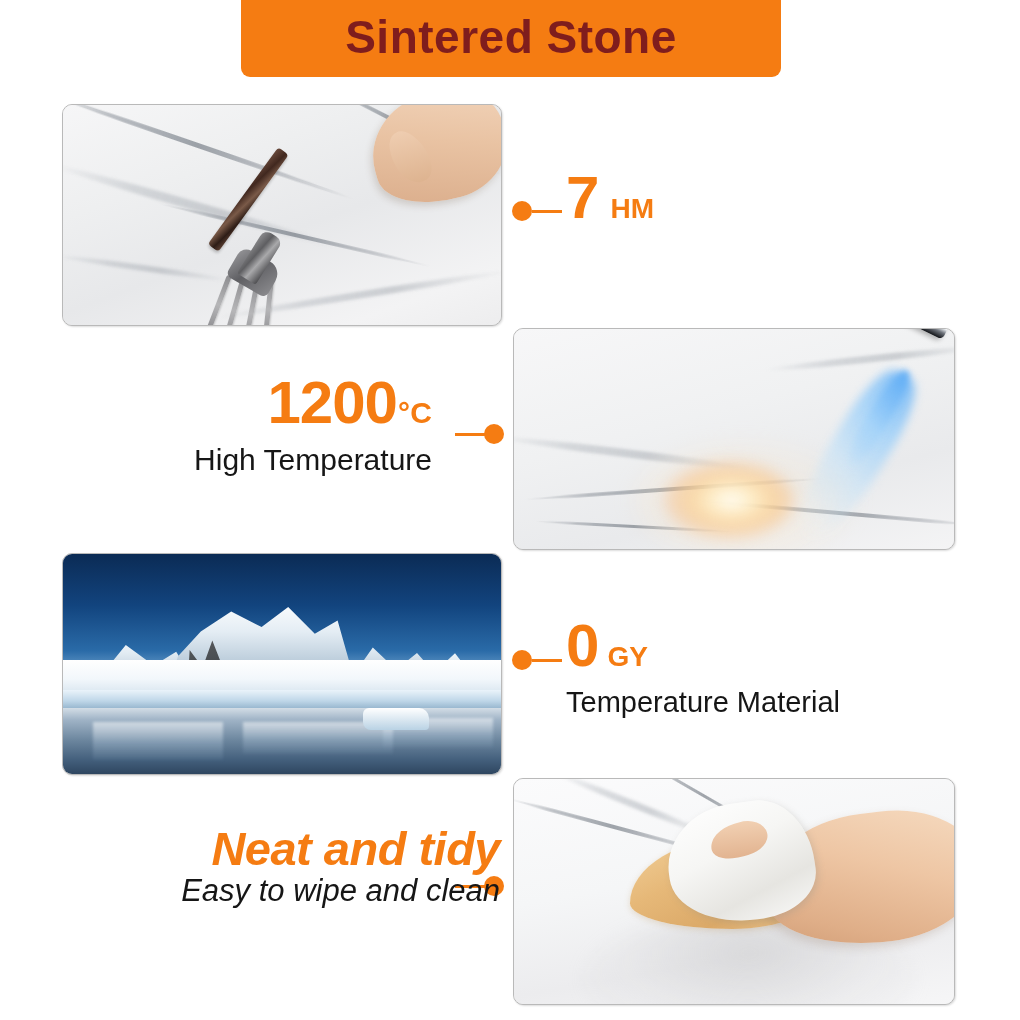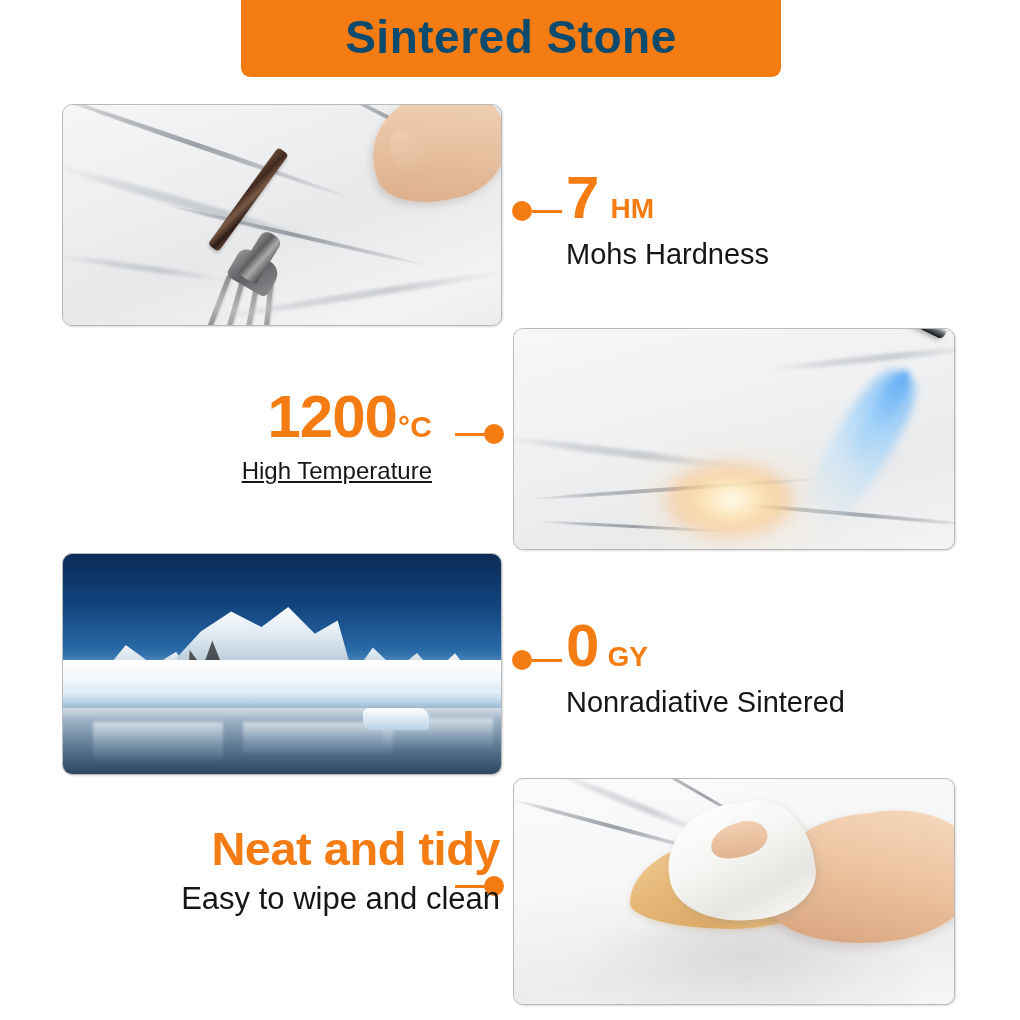--- a/index.html
+++ b/index.html
@@ -26,21 +26,21 @@
     top: 0;
     width: 540px;
     height: 77px;
     background: #f57c12;
     border-radius: 0 0 9px 9px;
     display: flex;
     align-items: center;
     justify-content: center;
   }
   #title-banner .title-text {
-    color: #0c4a6e;
+    color: #7f1d1d;
     font-size: 46px;
     font-weight: 700;
     letter-spacing: 0.5px;
     line-height: 1;
     padding-bottom: 4px;
     white-space: nowrap;
   }
 
   
   .panel {
@@ -317,27 +317,27 @@
     white-space: nowrap;
   }
 
   .feature.align-left .value-line { justify-content: flex-start; }
   .feature.align-left .caption { text-align: left; }
   .feature.align-right { text-align: right; }
   .feature.align-right .value-line { justify-content: flex-end; }
   .feature.align-right .caption { text-align: right; white-space: normal; }
 
   #feature-hardness { left: 566px; top: 168px; }
-  #feature-temp { right: 588px; top: 387px; width: 310px; }
+  #feature-temp { right: 588px; top: 373px; width: 310px; }
   #feature-radiation { left: 566px; top: 616px; }
-  #feature-neat { right: 520px; top: 825px; width: 370px; }
+  #feature-neat { right: 520px; top: 825px; width: 370px; font-style: italic; }
 
   #feature-neat .value { font-size: 47px; letter-spacing: -0.5px; }
-  #feature-neat .caption { font-size: 31px; margin-top: 8px; }
-  #feature-temp .caption { font-size: 24px; text-decoration: underline; }
+  #feature-neat .caption { font-size: 31px; margin-top: 0; }
+  #feature-temp .caption { font-size: 30px; }
 </style>
 </head>
 <body>
 
 <div id="page">
 
   <div id="title-banner">
     <span class="title-text">Sintered Stone</span>
   </div>
 
@@ -366,21 +366,20 @@
   <div class="connector" id="connector-hardness">
     <div class="dot" style="left:512px; top:201px;"></div>
     <div class="line" style="left:532px; top:210px; width:30px;"></div>
   </div>
 
   <div class="feature align-left" id="feature-hardness">
     <div class="value-line">
       <span class="value">7</span>
       <span class="unit tight">HM</span>
     </div>
-    <div class="caption">Mohs Hardness</div>
   </div>
 
   <div class="panel" id="panel-torch">
     <div class="photo">
       <div class="marble"></div>
       <div class="vein soft" style="left:-20px; top:120px; width:260px; height:8px; transform:rotate(7deg);"></div>
       <div class="vein" style="left:10px; top:158px; width:300px; height:4px; transform:rotate(-4deg);"></div>
       <div class="vein" style="left:180px; top:182px; width:290px; height:4px; transform:rotate(5deg);"></div>
       <div class="vein soft" style="left:250px; top:26px; width:220px; height:7px; transform:rotate(-6deg);"></div>
       <div class="vein" style="left:20px; top:196px; width:200px; height:3px; transform:rotate(3deg);"></div>
@@ -431,21 +430,21 @@
   <div class="connector" id="connector-radiation">
     <div class="dot" style="left:512px; top:650px;"></div>
     <div class="line" style="left:532px; top:659px; width:30px;"></div>
   </div>
 
   <div class="feature align-left" id="feature-radiation">
     <div class="value-line">
       <span class="value">0</span>
       <span class="unit gap">GY</span>
     </div>
-    <div class="caption">Nonradiative Sintered</div>
+    <div class="caption">Temperature Material</div>
   </div>
 
   <div class="panel" id="panel-wipe">
     <div class="photo">
       <div class="marble"></div>
       <div class="vein" style="left:-10px; top:46px; width:220px; height:4px; transform:rotate(15deg);"></div>
       <div class="vein soft" style="left:30px; top:22px; width:180px; height:7px; transform:rotate(22deg);"></div>
       <div class="vein" style="left:116px; top:16px; width:150px; height:3px; transform:rotate(30deg);"></div>
       <div id="shadow-wipe"></div>
       <div id="stain"></div>

